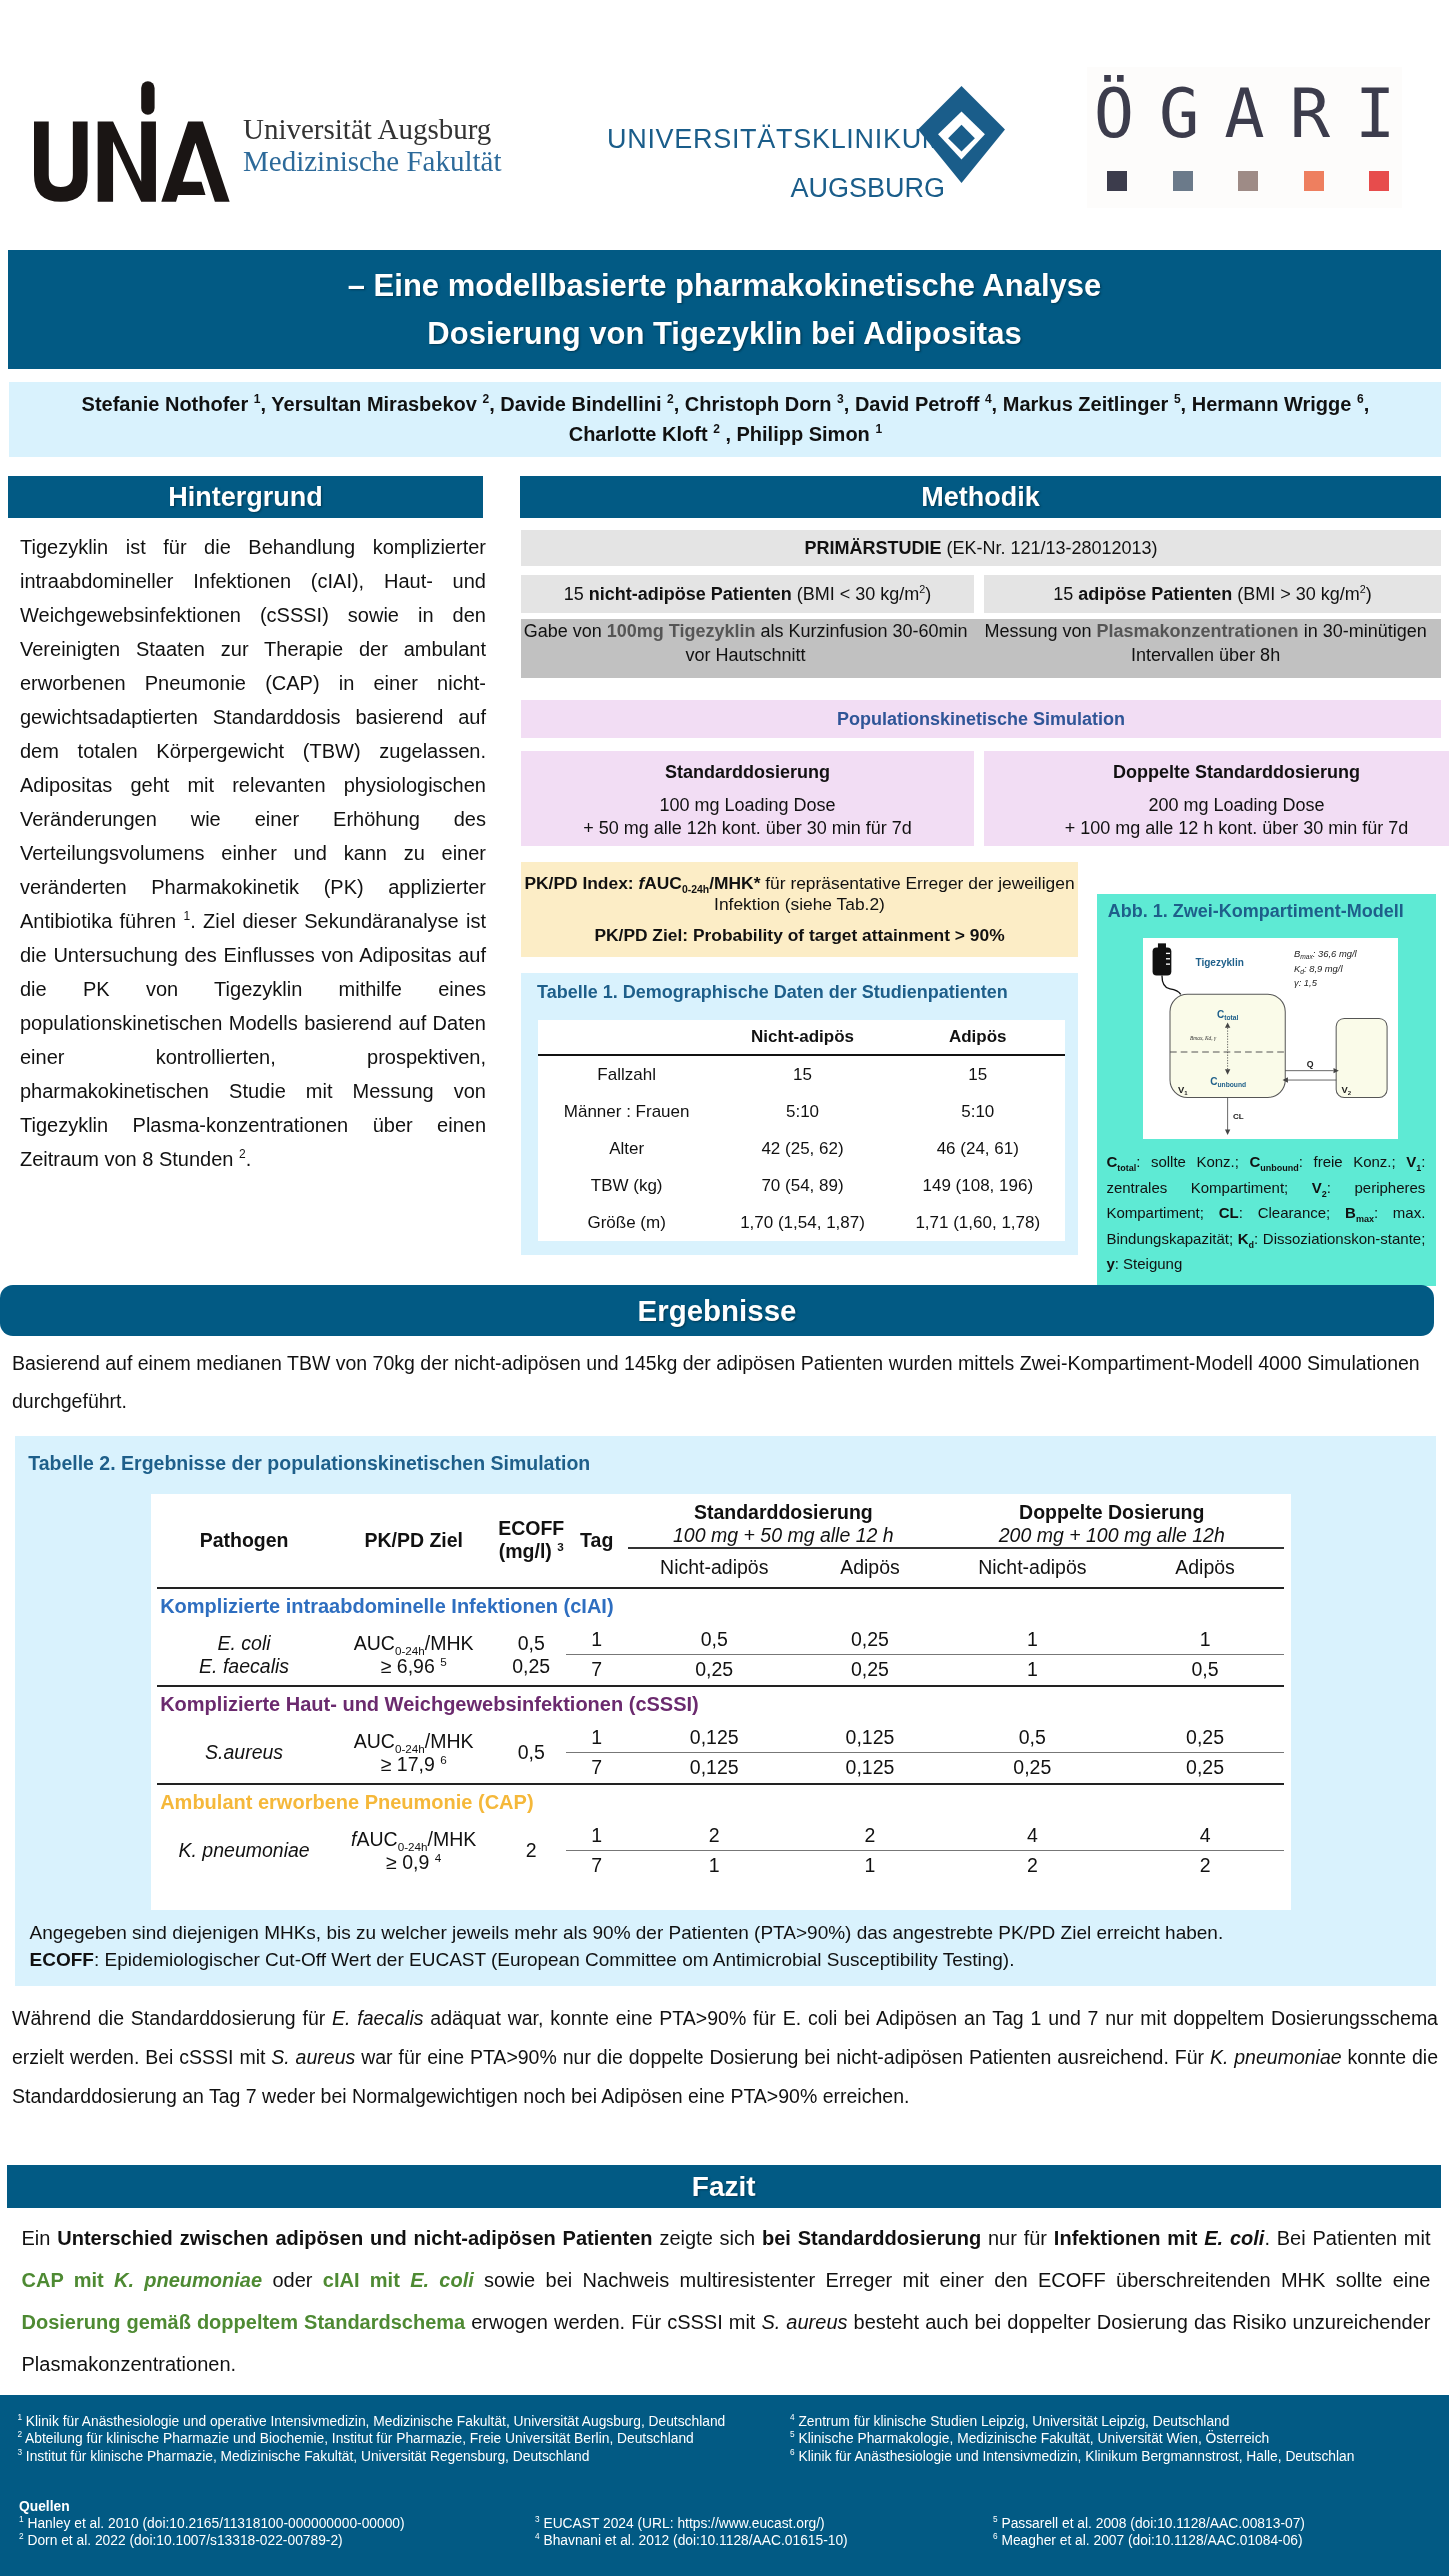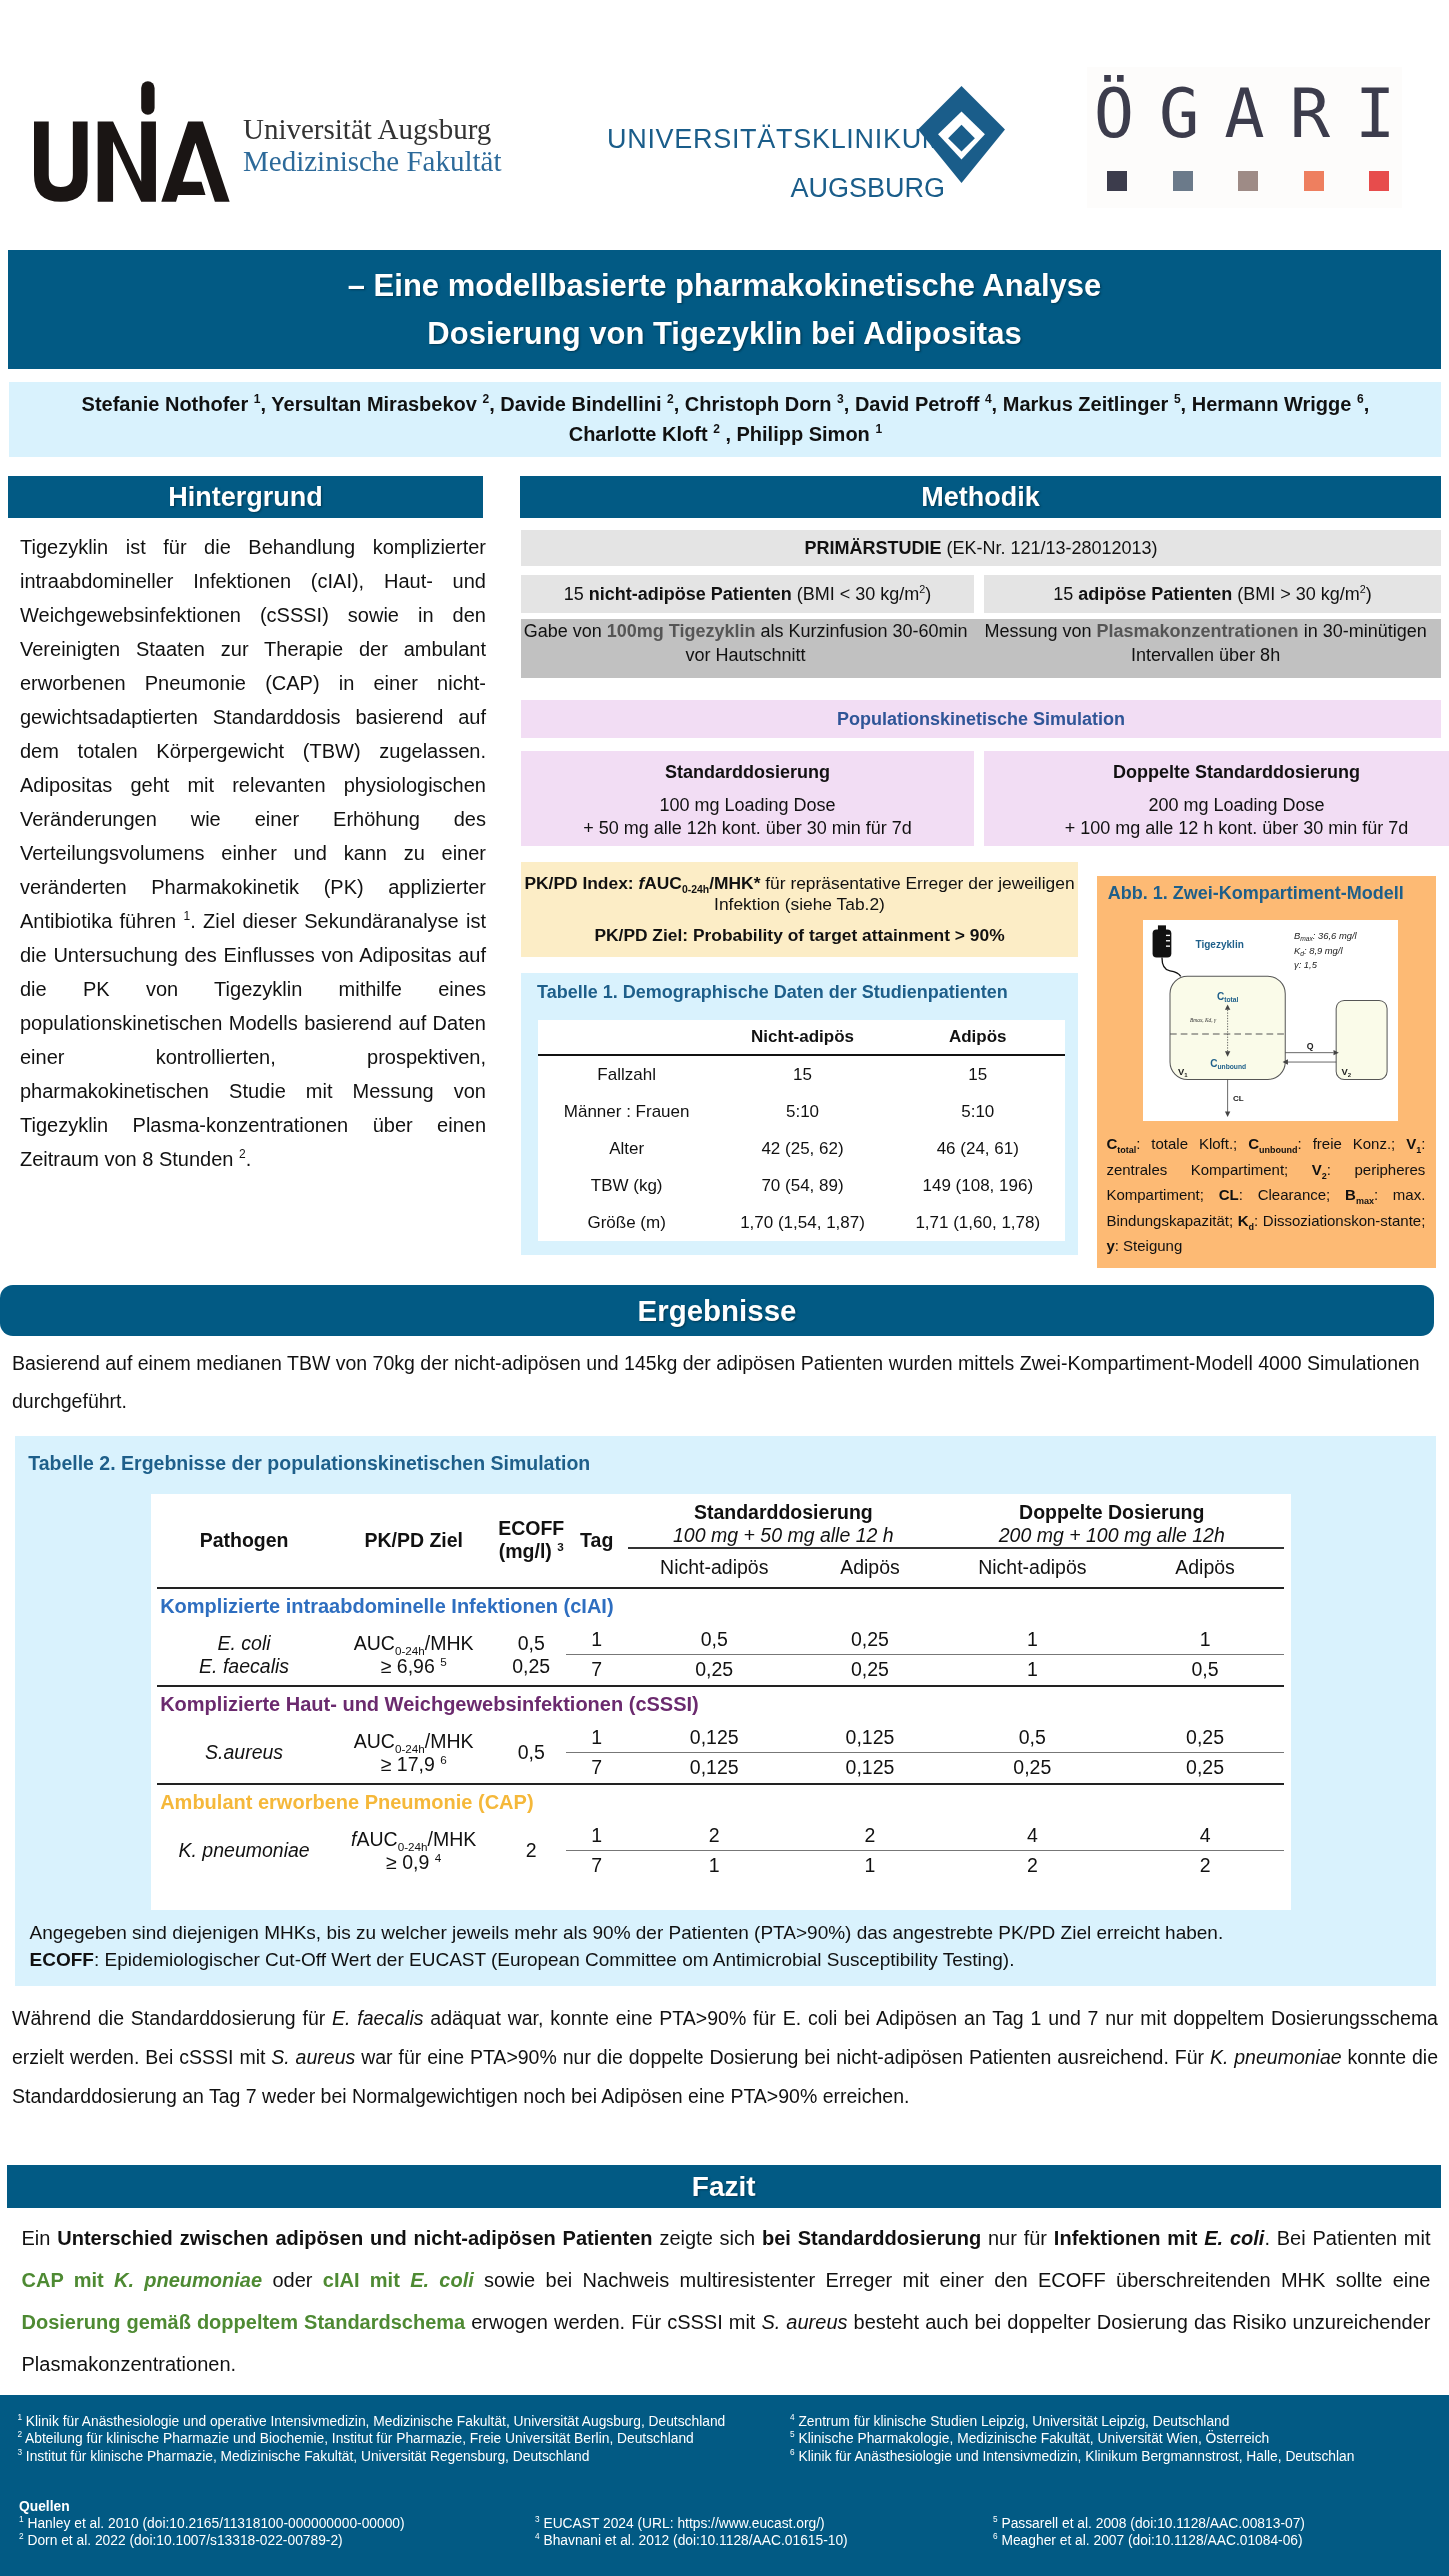--- a/index.html
+++ b/index.html
@@ -44,21 +44,21 @@
   
   .pkpd { left:521px; top:862px; width:557px; height:95px; background:#fcedc6; text-align:center; font-size:17.4px; line-height:21.5px; display:flex; flex-direction:column; justify-content:center; }
   .pkpd .z { font-weight:bold; margin-top:9.4px; }
   
   .t1-box { left:521px; top:973px; width:557px; height:282px; background:#d9f2fd; }
   .t1-title { position:absolute; left:16px; top:9.4px; font-size:18px; color:#1e5f8a; font-weight:bold; }
   .t1 { position:absolute; left:17.4px; top:47px; width:527px; height:221px; background:#fff; border-collapse:collapse; font-size:17px; text-align:center; }
   .t1 th { font-weight:bold; height:32px; border-bottom:2px solid #111; }
   .t1 td { height:35px; }
   
-  .abb-box { left:1097px; top:876px; width:339px; height:392px; background:#fdba74; }
+  .abb-box { left:1097px; top:894px; width:339px; height:392px; background:#5eead4; }
   .abb-title { position:absolute; left:10.7px; top:6.7px; font-size:18px; color:#1e5f8a; font-weight:bold; }
   .abb-img { position:absolute; left:46px; top:44px; width:255px; height:201px; background:#fff; }
   .abb-legend { position:absolute; left:9.4px; top:255px; width:319px; font-size:15px; line-height:25.5px; text-align:justify; }
   
   .e-bar { left:0; top:1285px; width:1434px; height:51px; font-size:29.5px; line-height:51px;border-radius:13px; }
   .e-intro { left:12px; top:1344px; width:1426px; font-size:19.5px; line-height:38px; }
   .t2-box { left:14.8px; top:1436px; width:1421px; height:550px; background:#d9f2fd; }
   .t2-title { position:absolute; left:13.4px; top:16px; font-size:19.5px; font-weight:bold; color:#1e5f8a; }
   .t2-wrap { position:absolute; left:136px; top:58px; width:1140px; height:416px; background:#fff; }
   .t2 { border-collapse:collapse; width:1127px; margin-left:6.7px; font-size:19.5px; text-align:center; }
@@ -258,21 +258,21 @@
       <line x1="216" y1="212" x2="288" y2="212" stroke="#444" stroke-width="1.2"></line>
       <polygon points="216,208 208,212 216,216" fill="#444"></polygon>
       <text x="244" y="192" font-size="13" font-weight="bold" fill="#222">Q</text>
 
       <line x1="126" y1="238" x2="126" y2="290" stroke="#444" stroke-width="1.2"></line>
       <polygon points="122,286 130,286 126,294" fill="#444"></polygon>
       <text x="134" y="270" font-size="12" font-weight="bold" fill="#222">CL</text>
     </svg>
   </div>
   <div class="abb-legend">
-    <b>C</b><sub><b>total</b></sub><span>: totale Kloft.; </span>
+    <b>C</b><sub><b>total</b></sub><span>: sollte Konz.; </span>
     <b>C</b><sub><b>unbound</b></sub><span>: freie Konz.; </span>
     <b>V</b><sub><b>1</b></sub><span>: zentrales Kompartiment; </span>
     <b>V</b><sub><b>2</b></sub><span>: peripheres Kompartiment; </span>
     <b>CL</b><span>: Clearance; </span>
     <b>B</b><sub><b>max</b></sub><span>: max. Bindungskapazität; </span>
     <b>K</b><sub><b>d</b></sub><span>: Dissoziationskon-stante; </span>
     <b>y</b><span>: Steigung</span>
   </div>
 </div>
 

